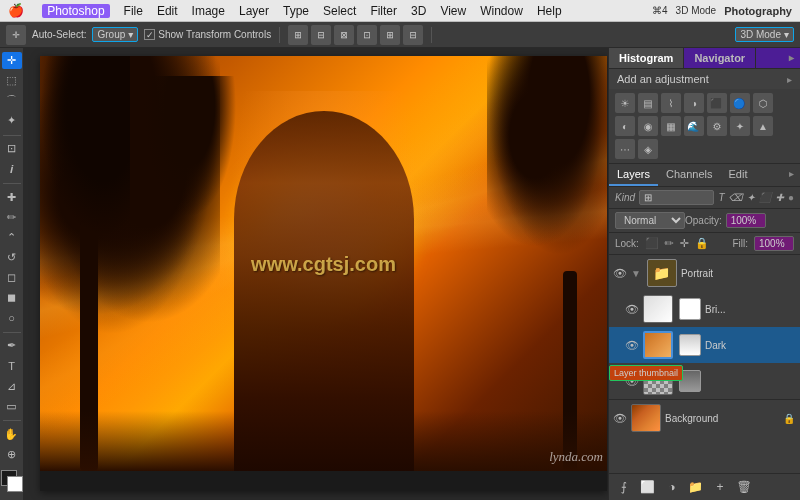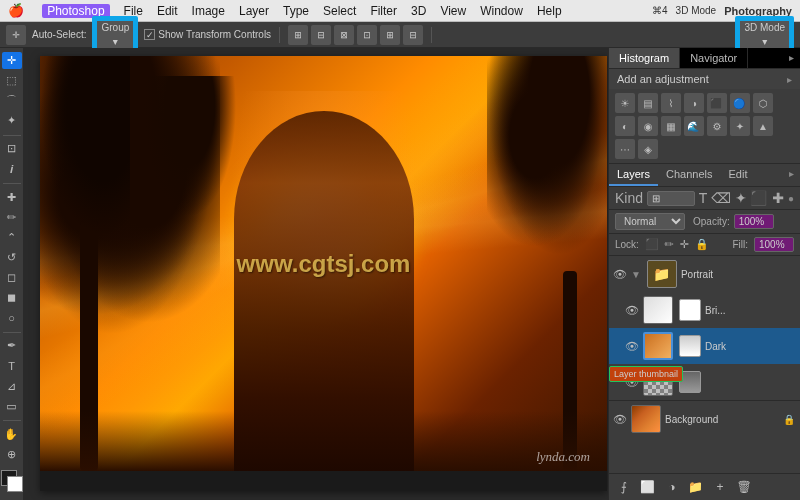--- a/index.html
+++ b/index.html
@@ -70,30 +70,29 @@
       justify-content: center;
       font-size: 9px;
       color: #ccc;
     }
     .options-label {
       font-size: 10px;
       color: #ccc;
     }
     .options-dropdown {
       background: #555;
-      border: 5px solid #0ea5e9;
+      border: 1px solid #0ea5e9;
       color: #ccc;
       font-size: 10px;
       padding: 1px 4px;
       border-radius: 2px;
       display: flex;
       align-items: center;
       gap: 3px;
       cursor: pointer;
-      flex-direction: column;
     }
     .options-checkbox {
       font-size: 10px;
       color: #ccc;
       display: flex;
       align-items: center;
       gap: 3px;
     }
     .options-sep { width: 1px; height: 16px; background: #555; margin: 0 2px; }
     .options-right { margin-left: auto; display: flex; align-items: center; gap: 6px; }
@@ -242,21 +241,21 @@
       right: -20px;
       bottom: 0;
       background: radial-gradient(ellipse at 50% 30%, rgba(255,150,50,0.4) 0%, transparent 60%);
     }
     .watermark {
       position: absolute;
       top: 50%;
       left: 50%;
       transform: translate(-50%, -50%);
       color: rgba(255,220,100,0.7);
-      font-size: 24px;
+      font-size: 20px;
       font-weight: bold;
       font-family: Arial;
       white-space: nowrap;
       text-shadow: 1px 1px 2px rgba(0,0,0,0.5);
       pointer-events: none;
     }
     .canvas-title-bar {
       height: 20px;
       background: #3c3c3c;
       display: flex;
@@ -271,22 +270,23 @@
       width: 192px;
       background: #3c3c3c;
       border-left: 1px solid #2a2a2a;
       display: flex;
       flex-direction: column;
     }
 
     
     .panel-tabs {
       display: flex;
-      background: #000000;
+      background: #4c1d95;
       border-bottom: 1px solid #2a2a2a;
+      font-weight: bold;
     }
     .panel-tab {
       padding: 4px 10px;
       font-size: 11px;
       color: #bbb;
       cursor: pointer;
       border-right: 1px solid #2a2a2a;
     }
     .panel-tab.active {
       background: #4a4a4a;
@@ -341,35 +341,35 @@
     .layers-tab.active { color: #fff; border-bottom: 2px solid #4a90d9; }
 
     .layers-toolbar {
       display: flex;
       align-items: center;
       padding: 3px 6px;
       gap: 4px;
       background: #3c3c3c;
       border-bottom: 1px solid #2a2a2a;
     }
-    .layers-filter-label { font-size: 14px; color: #aaa; }
+    .layers-filter-label { font-size: 10px; color: #aaa; font-style: italic; }
     .layers-filter-dropdown {
       background: #555;
       border: 1px solid #666;
       color: #ccc;
       font-size: 10px;
       padding: 1px 4px;
       border-radius: 2px;
       flex: 1;
     }
 
     .blend-row {
       display: flex;
       padding: 3px 6px;
-      gap: 8px;
+      gap: 0;
       border-bottom: 1px solid #2a2a2a;
     }
     .blend-dropdown {
       background: #555;
       border: 1px solid #666;
       color: #ccc;
       font-size: 10px;
       padding: 1px 4px;
       border-radius: 2px;
       width: 70px;
@@ -551,21 +551,21 @@
       height: 16px;
       background: #fff;
       border: 1px solid #888;
       cursor: pointer;
     }
 
     
     .lynda-watermark {
       position: absolute;
       bottom: 6px;
-      right: 17px;
+      right: 4px;
       color: rgba(255,255,255,0.6);
       font-size: 13px;
       font-family: Georgia, serif;
       font-style: italic;
     }
 
     
     ::-webkit-scrollbar { width: 6px; }
     ::-webkit-scrollbar-track { background: #2a2a2a; }
     ::-webkit-scrollbar-thumb { background: #555; border-radius: 3px; }

